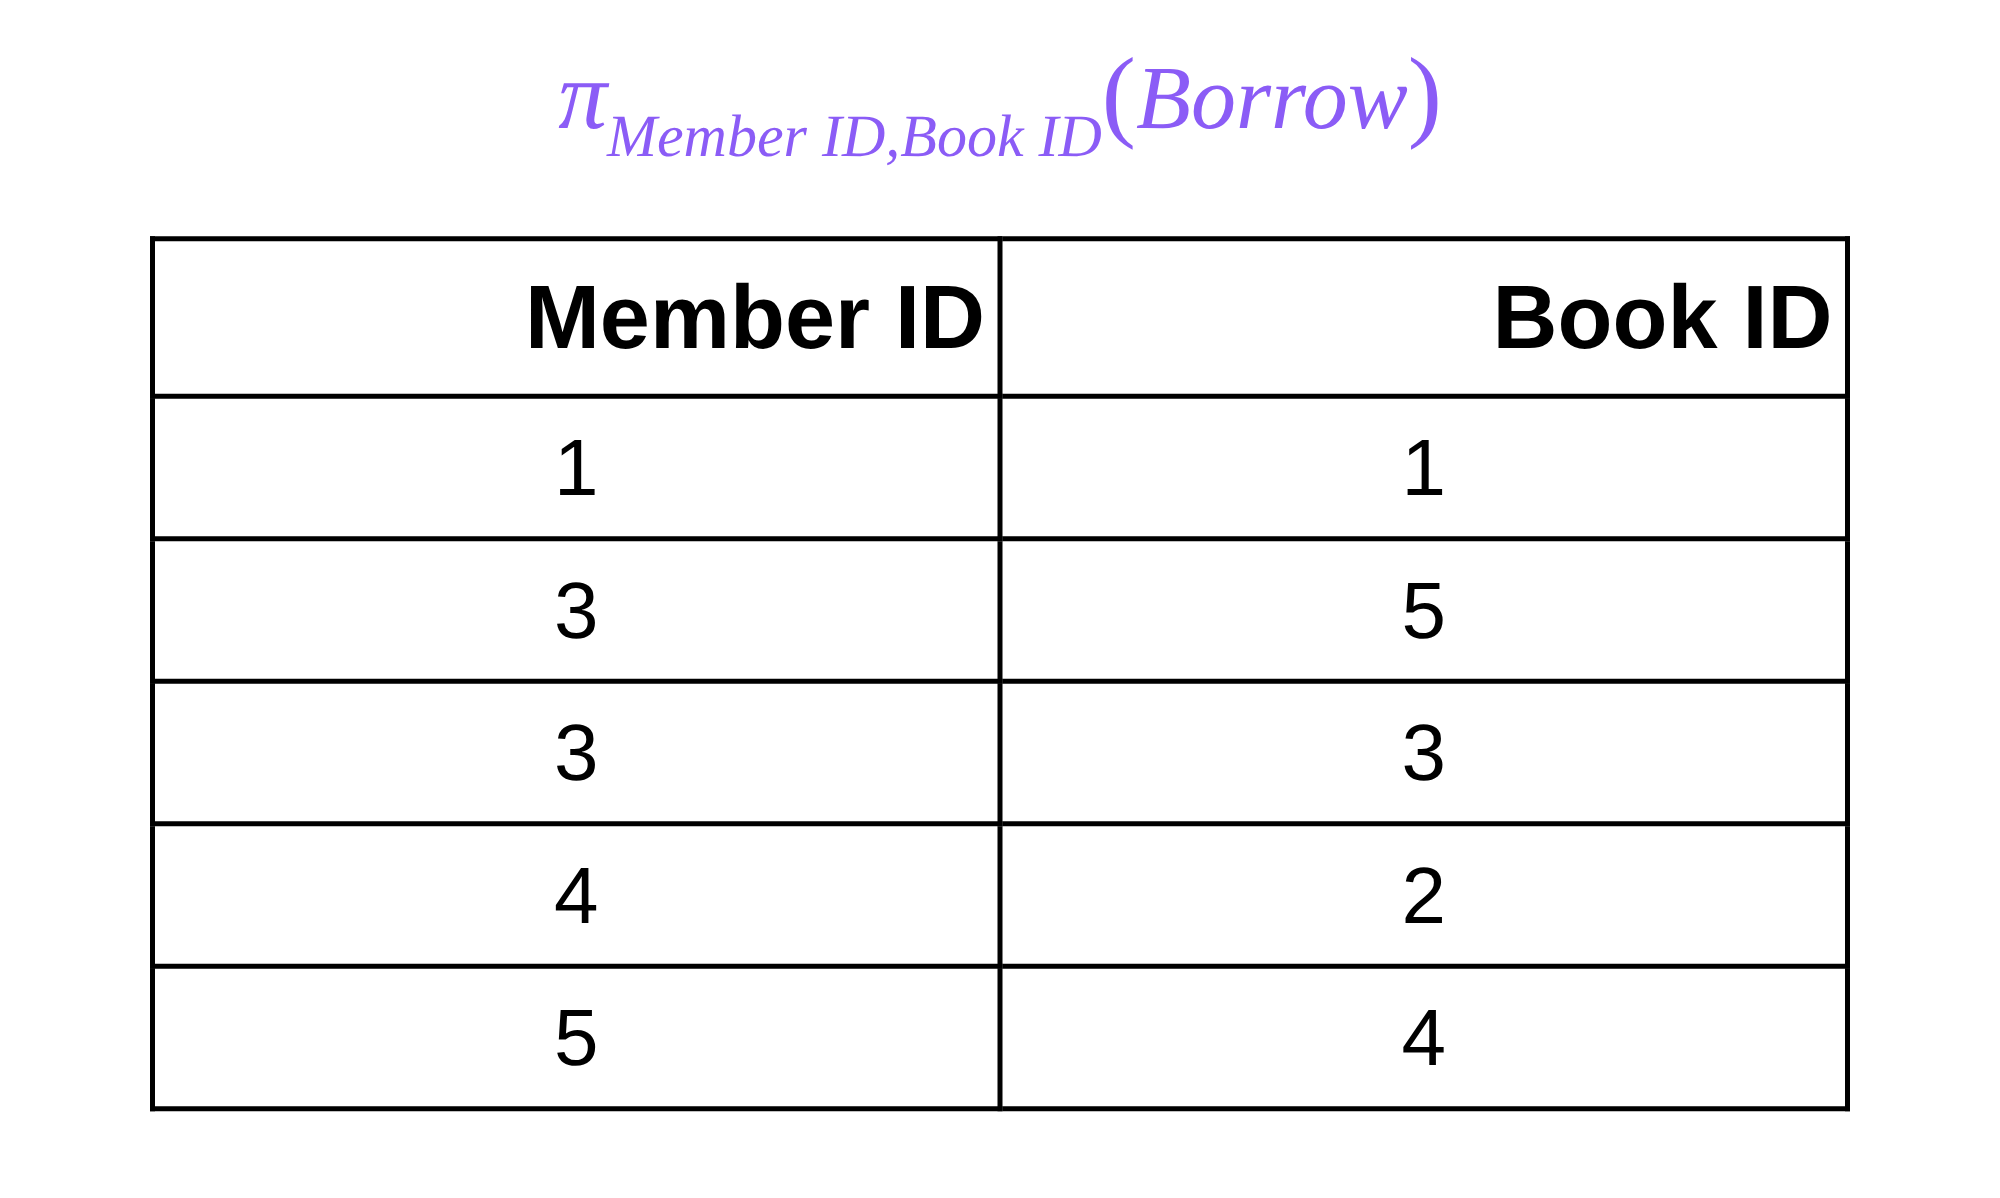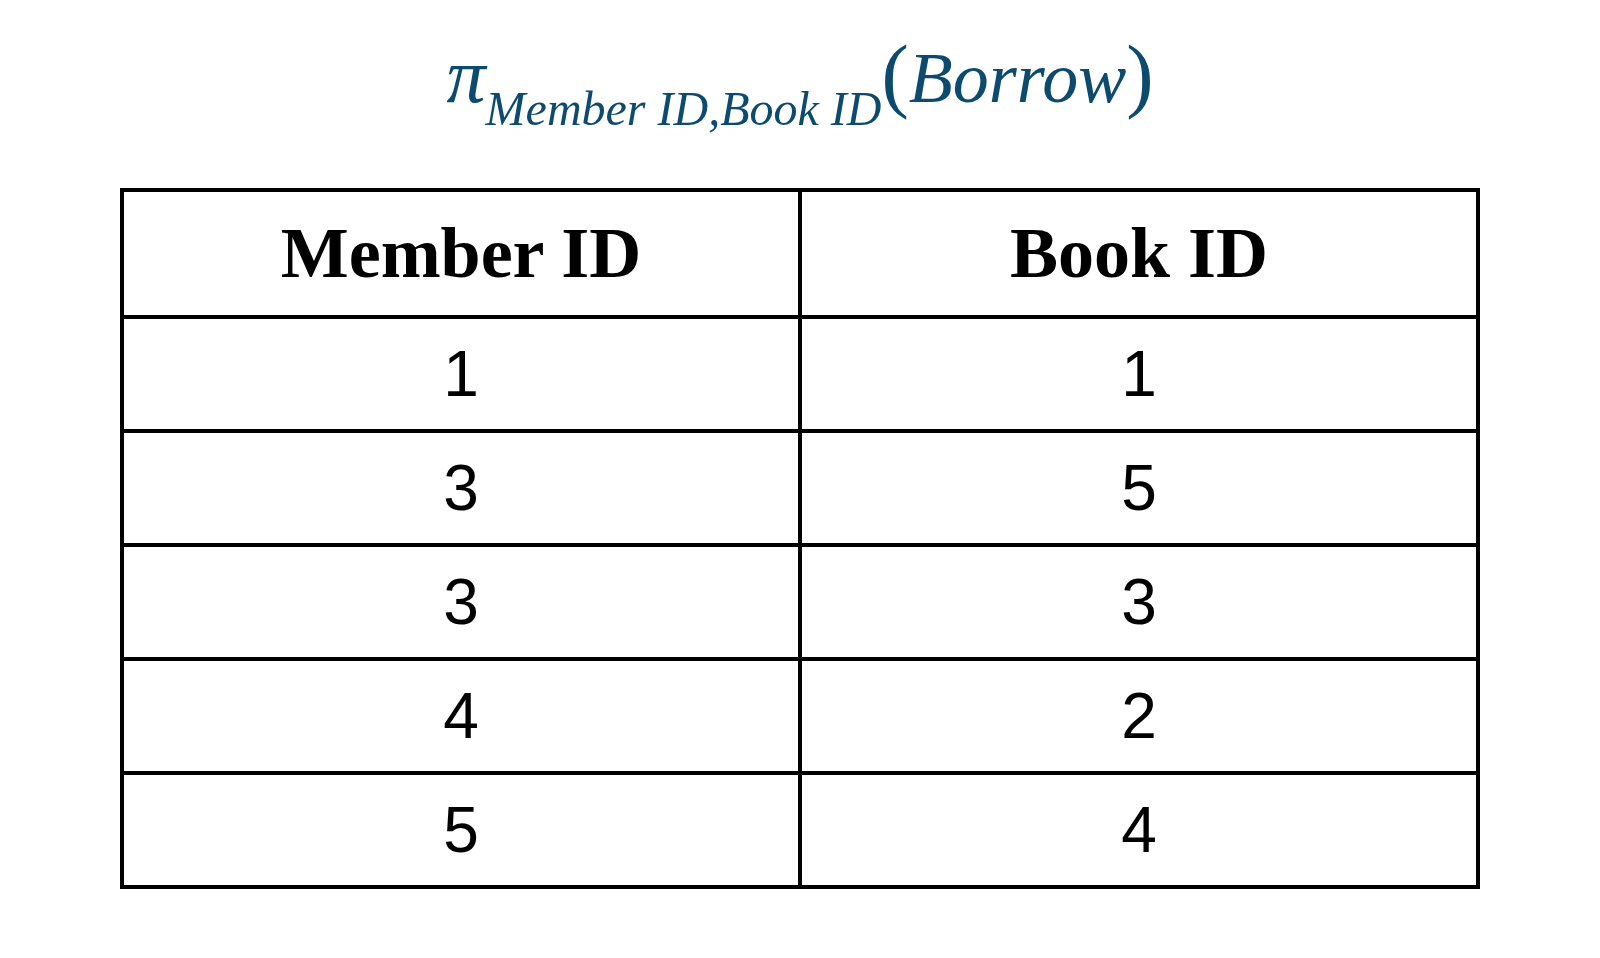--- a/index.html
+++ b/index.html
@@ -12,21 +12,21 @@
       height: 958px;
       background: #ffffff;
       font-family: Arial, Helvetica, sans-serif;
       padding: 30px 0;
     }
     .formula {
       text-align: center;
       font-family: Georgia, 'Times New Roman', serif;
       font-size: 72px;
       font-style: italic;
-      color: #0c4a6e;
+      color: #8b5cf6;
       margin-bottom: 60px;
       line-height: 1.1;
     }
     .formula .pi {
       font-size: 78px;
       font-style: italic;
     }
     .formula .subscript {
       font-size: 48px;
       vertical-align: sub;
@@ -49,25 +49,26 @@
       border-collapse: collapse;
       width: 100%;
       max-width: 1360px;
     }
     th, td {
       border: 4px solid #000;
       text-align: center;
       vertical-align: middle;
     }
     th {
-      font-family: Liberation Serif, serif;
+      font-family: Liberation Sans, sans-serif;
       font-weight: bold;
       font-size: 72px;
       padding: 20px 10px;
       height: 108px;
+      text-align: right;
     }
     td {
       font-family: Arial, Helvetica, sans-serif;
       font-size: 64px;
       font-weight: normal;
       padding: 18px 10px;
       height: 106px;
     }
     th:first-child, td:first-child {
       width: 50%;

